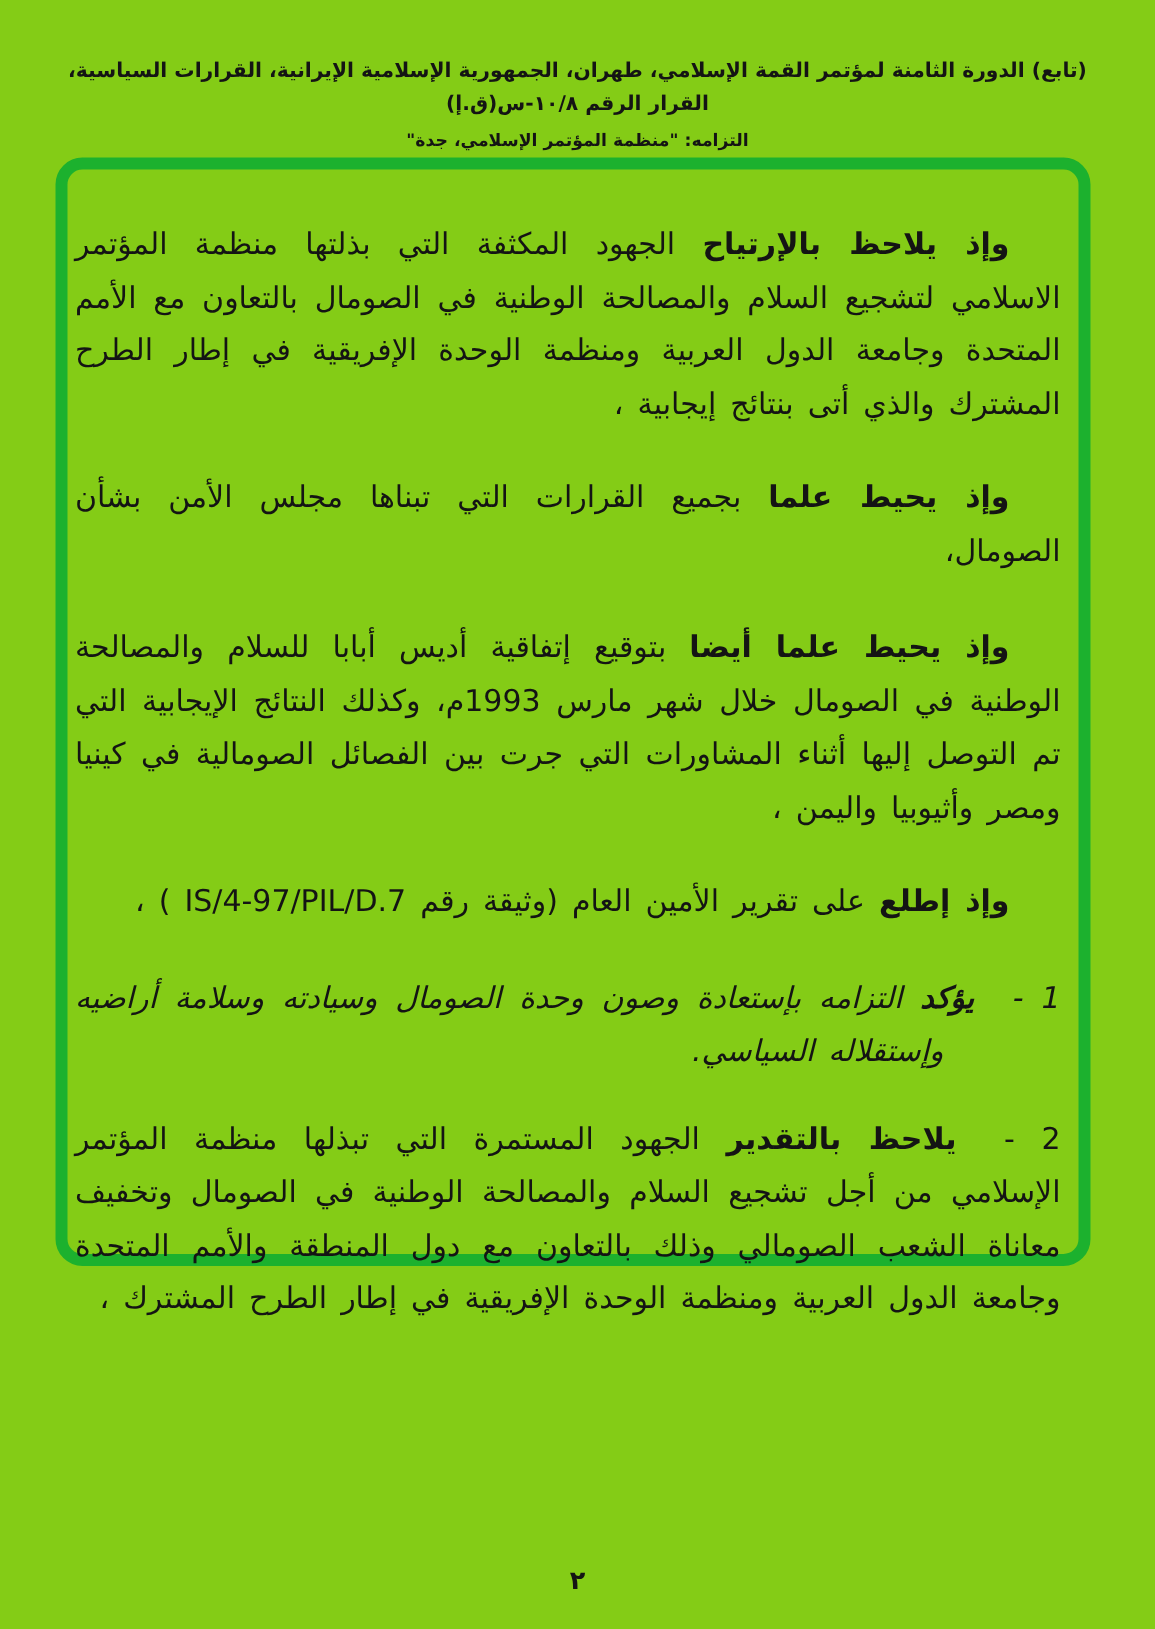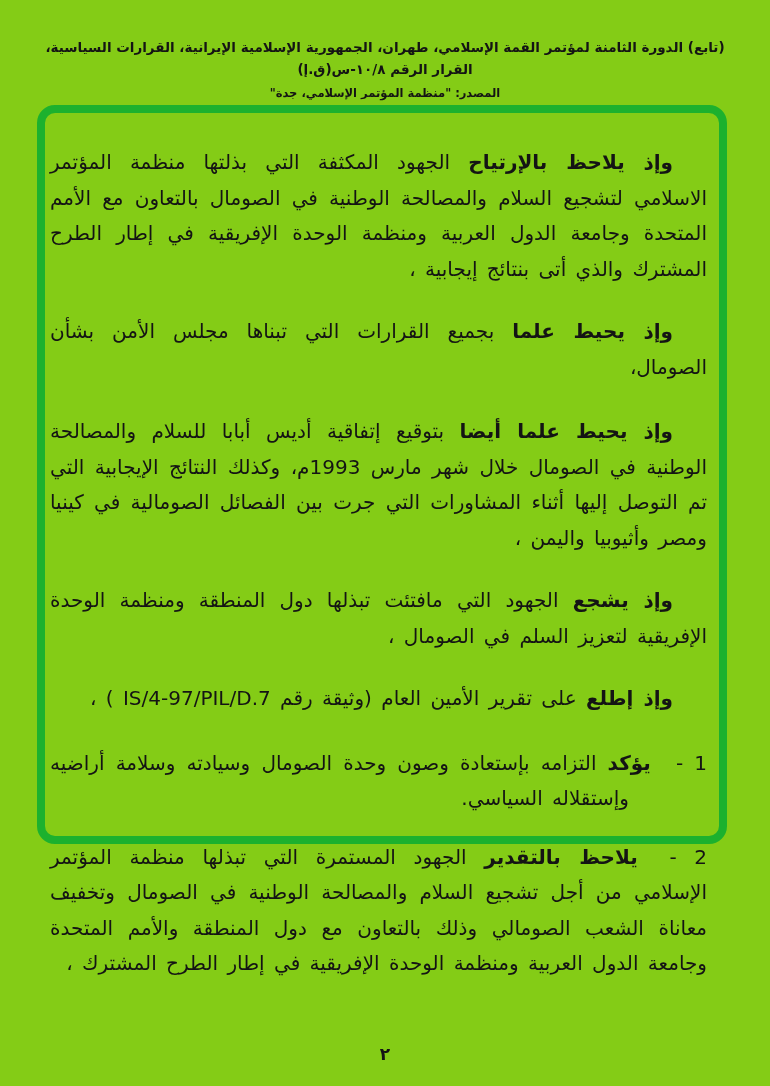--- a/index.html
+++ b/index.html
@@ -62,42 +62,42 @@
   }
   .para.single { margin-bottom: 29px; }
   b.lead { font-weight: bold; }
   
   .item { margin: 0 0 23px 0; }
   .item .num {
     font-weight: normal;
     margin-left: 14px;
     white-space: nowrap;
   }
-  .item-1 { padding-right: 78px; text-indent: -78px; }
+  .item-1 { padding-right: 78px; text-indent: -78px; font-style: italic; }
   .item-2 { padding-right: 0; text-indent: 0; margin-bottom: 0; }
   
   .pageno {
     position: absolute;
     top: 1044px;
     left: 0;
     right: 0;
     text-align: center;
     font-size: 17px;
     font-weight: bold;
   }
 </style>
 </head>
 <body>
 
 <div class="page">
 
   <header class="doc-header">
     <div class="h1">(تابع) الدورة الثامنة لمؤتمر القمة الإسلامي، طهران، الجمهورية الإسلامية الإيرانية، القرارات السياسية، القرار الرقم ١٠/٨-س(ق.إ)</div>
     <div class="h2">
-      <span>المصدر:</span>
+      <span>التزامه:</span>
       <span>"منظمة المؤتمر الإسلامي، جدة"</span>
     </div>
   </header>
 
   <div class="frame">
     <div class="content">
 
       <p class="para">
         <b class="lead">وإذ يلاحظ بالإرتياح</b>
         <span>الجهود المكثفة التي بذلتها منظمة المؤتمر الاسلامي لتشجيع السلام والمصالحة الوطنية في الصومال بالتعاون مع الأمم المتحدة وجامعة الدول العربية ومنظمة الوحدة الإفريقية في إطار الطرح المشترك والذي أتى بنتائج إيجابية ،</span>
@@ -107,24 +107,20 @@
         <b class="lead">وإذ يحيط علما</b>
         <span>بجميع القرارات التي تبناها مجلس الأمن بشأن الصومال،</span>
       </p>
 
       <p class="para">
         <b class="lead">وإذ يحيط علما أيضا</b>
         <span>بتوقيع إتفاقية أديس أبابا للسلام والمصالحة الوطنية في الصومال خلال شهر مارس 1993م، وكذلك النتائج الإيجابية التي تم التوصل إليها أثناء المشاورات التي جرت بين الفصائل الصومالية في كينيا ومصر وأثيوبيا واليمن ،</span>
       </p>
 
 
-      <p class="para">
-        <b class="lead">وإذ يشجع</b>
-        <span>الجهود التي مافتئت تبذلها دول المنطقة ومنظمة الوحدة الإفريقية لتعزيز السلم في الصومال ،</span>
-      </p>
 
       <p class="para single">
         <b class="lead">وإذ إطلع</b>
         <span>على تقرير الأمين العام (وثيقة رقم IS/4-97/PIL/D.7 ) ،</span>
       </p>
 
       <div class="item item-1">
         <span class="num">1 -</span>
         <b class="lead">يؤكد</b>
         <span>التزامه بإستعادة وصون وحدة الصومال وسيادته وسلامة أراضيه وإستقلاله السياسي.</span>

